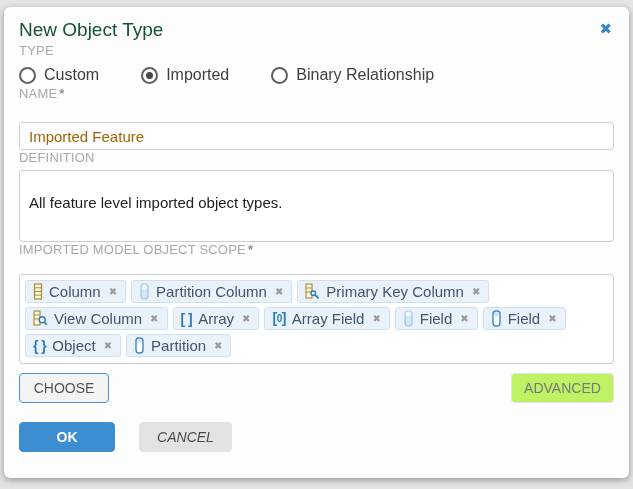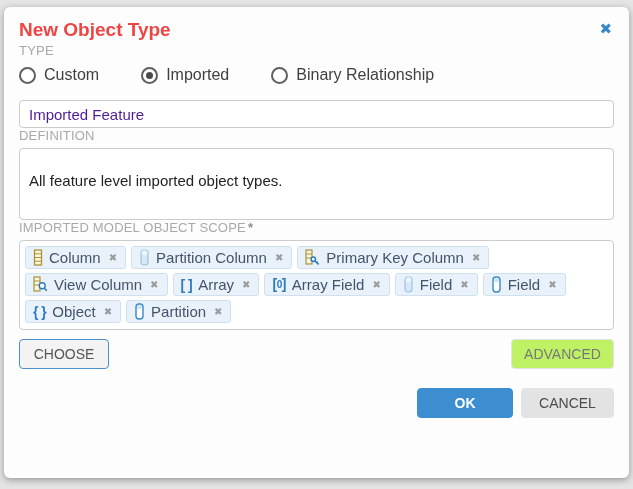--- a/index.html
+++ b/index.html
@@ -10,72 +10,72 @@
     position:relative;
     overflow:hidden;
   }
   .dialog {
     position:absolute; left:4px; top:7px; width:625px; height:471px;
     background:#fdfdfe; border-radius:6px;
     box-shadow:0 2px 7px rgba(0,0,0,0.35);
     padding:12px 15px; 
   }
   .title-row { display:flex; justify-content:space-between; align-items:flex-start; height:24px; }
-  .title { font-size:19px; font-weight:bold; color:#ef4444; }
+  .title { font-size:19px; font-weight:normal; color:#14532d; }
   .close-btn { color:#3a87c8; font-size:15px; font-weight:bold; cursor:pointer; line-height:20px; padding:0 2px; }
   .field-label { font-size:13px; color:#a9a9a9; letter-spacing:0.2px; line-height:16px; }
   .req { color:#8f8f8f; font-weight:bold; margin-left:2px; }
   
   .radio-row { display:flex; gap:42px; margin-top:5px; height:22px; align-items:center; }
   .radio { display:flex; align-items:center; gap:8px; cursor:pointer; }
   .radio-circle {
     width:17px; height:17px; border:2px solid #5f5f5f; border-radius:50%;
     display:flex; align-items:center; justify-content:center; background:#fff; flex:none;
   }
   .radio-dot { width:7px; height:7px; border-radius:50%; background:transparent; }
   .radio.selected .radio-dot { background:#4a4a4a; }
   .radio-label { font-size:16px; color:#3f3f3f; }
   
   .text-input {
-    margin-top:14px; width:595px; height:28px; border:1px solid #ccc; border-radius:4px;
-    padding:0 9px; font-size:15px; color:#4c1d95; background:#fff; outline:none;
+    margin-top:20px; width:595px; height:28px; border:1px solid #ccc; border-radius:4px;
+    padding:0 9px; font-size:15px; color:#a16207; background:#fff; outline:none;
     font-family:"Liberation Sans","DejaVu Sans",sans-serif; display:block;
   }
   .text-area {
     margin-top:4px; width:595px; height:72px; border:1px solid #ccc; border-radius:4px;
     padding:22px 9px; font-size:15px; color:#222; background:#fff; outline:none; resize:none;
     font-family:"Liberation Sans","DejaVu Sans",sans-serif; display:block; line-height:19px;
   }
   
   .scope-box {
-    margin-top:4px; width:595px; height:90px; border:1px solid #ccc; border-radius:4px;
+    margin-top:16px; width:595px; height:90px; border:1px solid #ccc; border-radius:4px;
     padding:5px; background:#fff;
   }
   .tag-list { display:flex; flex-wrap:wrap; gap:4px 5px; align-content:flex-start; }
   .tag {
     display:inline-flex; align-items:center; gap:6px;
     background:#e9f2fb; border:1px solid #cfe1f1; border-radius:3px;
     padding:1px 8px 1px 7px; height:23px; font-size:15px; color:#44546a;
   }
   .tag-icon { display:inline-flex; align-items:center; line-height:0; }
   .glyph-icon { color:#2e7bbf; font-weight:bold; font-size:14px; letter-spacing:-0.5px; line-height:14px; }
   .glyph-icon .zero { font-size:10px; vertical-align:1px; }
   .tag-remove { color:#9b9b9b; font-size:10px; font-weight:bold; cursor:pointer; margin-left:2px; }
   
   .btn-row { display:flex; justify-content:space-between; gap:8px; margin-top:9px; }
-  .footer-row { display:flex; justify-content:flex-end; gap:8px; margin-top:19px; }
+  .footer-row { display:flex; gap:24px; margin-top:19px; }
   .btn {
     height:30px; border-radius:4px; font-size:14px; cursor:pointer;
     font-family:"Liberation Sans","DejaVu Sans",sans-serif;
     display:inline-flex; align-items:center; justify-content:center;
   }
   .btn-choose { background:#f3f3f3; border:1px solid #4a90d2; color:#555; width:90px; }
   .btn-advanced { background:#bef264; border:1px solid #e3e3e3; color:#787878; width:103px; }
   .btn-ok { background:#3d8ed0; border:1px solid #3d8ed0; color:#fff; width:96px; font-weight:bold; }
-  .btn-cancel { background:#e3e3e3; border:1px solid #e3e3e3; color:#4a4a4a; width:93px; }
+  .btn-cancel { background:#e3e3e3; border:1px solid #e3e3e3; color:#4a4a4a; width:93px;font-style:italic; }
 </style>
 </head>
 <body>
 
 <div class="dialog">
 
   <div class="title-row">
     <div class="title">New Object Type</div>
     <div class="close-btn">✖</div>
   </div>
@@ -95,20 +95,21 @@
     <span class="radio-label">Imported</span>
   </label>
       <label class="radio">
     <span class="radio-circle">
           <span class="radio-dot"></span>
         </span>
     <span class="radio-label">Binary Relationship</span>
   </label>
     </div>
 
+  <div class="field-label"><span>NAME</span><span class="req">*</span></div>
   <input class="text-input" type="text" value="Imported Feature" style="">
 
   <div class="field-label">DEFINITION</div>
   <textarea class="text-area" style="">All feature level imported object types.</textarea>
 
   <div class="field-label"><span>IMPORTED MODEL OBJECT SCOPE</span><span class="req">*</span></div>
   <div class="scope-box">
     <div class="tag-list">
         <span class="tag">
     <span class="tag-icon">

